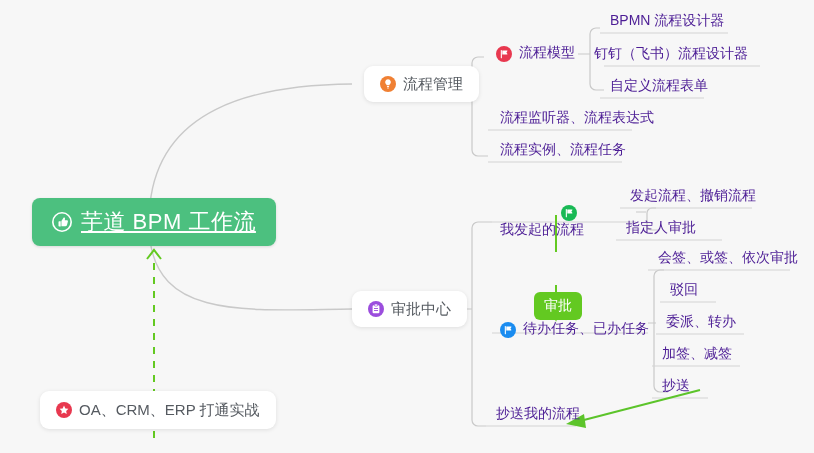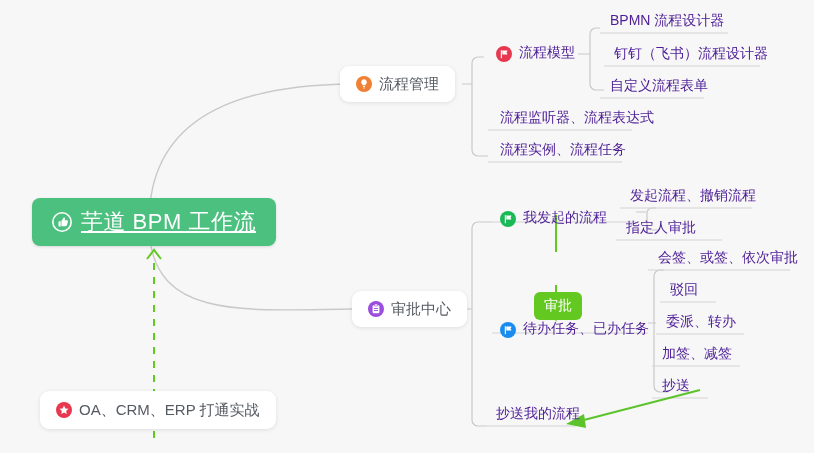--- a/index.html
+++ b/index.html
@@ -108,21 +108,21 @@
     <span class="ic lg">
       <svg width="20" height="20" viewBox="0 0 20 20">
         <circle cx="10" cy="10" r="10" fill="#ffffff"></circle>
         <circle cx="10" cy="10" r="8.4" fill="#4cc07f"></circle>
         <path d="M7.2 9.3h1.5v5.1H7.2a.7.7 0 0 1-.7-.7v-3.7a.7.7 0 0 1 .7-.7zM9.4 9.1l2-3.2c.5-.8 1.7-.4 1.6.6l-.2 1.7h2.1c.7 0 1.2.6 1 1.3l-.9 3.6c-.1.7-.7 1.2-1.4 1.2H9.4z" fill="#ffffff"></path>
       </svg>
     </span>
     <span class="label">芋道 BPM 工作流</span>
   </div>
 
-  <div class="node card" style="left:340px;top:66px;">
+  <div class="node card" style="left:364px;top:66px;">
     <span class="ic">
       <svg width="16" height="16" viewBox="0 0 16 16">
         <circle cx="8" cy="8" r="8" fill="#f08033"></circle>
         <path d="M8 3.2a2.9 2.9 0 0 0-1.7 5.2c.3.25.45.55.45.9h2.5c0-.35.15-.65.45-.9A2.9 2.9 0 0 0 8 3.2z" fill="#ffffff"></path>
         <rect x="6.8" y="10.1" width="2.4" height=".9" rx=".45" fill="#ffffff"></rect>
         <rect x="7.1" y="11.5" width="1.8" height=".9" rx=".45" fill="#ffffff"></rect>
       </svg>
     </span>
     <span>流程管理</span>
   </div>
@@ -134,21 +134,21 @@
         <rect x="4.8" y="4" width="1.1" height="8.2" rx=".5" fill="#ffffff"></rect>
         <path d="M6.3 4.5h4.6c.5 0 .7.4.4.8l-.9 1.2.9 1.2c.3.4.1.8-.4.8H6.3z" fill="#ffffff"></path>
       </svg>
     </span>
     <span>流程模型</span>
   </div>
 
   <div class="node leaf" style="left:600px;top:8px;">
     <span>BPMN 流程设计器</span>
   </div>
-  <div class="node leaf" style="left:604px;top:41px;">
+  <div class="node leaf" style="left:584px;top:41px;">
     <span>钉钉（飞书）流程设计器</span>
   </div>
   <div class="node leaf" style="left:600px;top:73px;">
     <span>自定义流程表单</span>
   </div>
 
   <div class="node leaf" style="left:490px;top:105px;">
     <span>流程监听器、流程表达式</span>
   </div>
   <div class="node leaf" style="left:490px;top:137px;">
@@ -161,21 +161,21 @@
         <circle cx="8" cy="8" r="8" fill="#9b4ddd"></circle>
         <rect x="4.6" y="4.3" width="6.8" height="8" rx="1.1" fill="#ffffff"></rect>
         <rect x="6.4" y="3.1" width="3.2" height="2" rx=".7" fill="#ffffff" stroke="#9b4ddd" stroke-width=".7"></rect>
         <rect x="6" y="7" width="4" height=".9" fill="#9b4ddd"></rect>
         <rect x="6" y="9" width="4" height=".9" fill="#9b4ddd"></rect>
       </svg>
     </span>
     <span>审批中心</span>
   </div>
 
-  <div class="node leaf withicon" style="left:496px;top:205px;">
+  <div class="node leaf withicon" style="left:496px;top:205px;flex-direction:column;">
     <span class="ic">
       <svg width="16" height="16" viewBox="0 0 16 16">
         <circle cx="8" cy="8" r="8" fill="#19b955"></circle>
         <rect x="4.8" y="4" width="1.1" height="8.2" rx=".5" fill="#ffffff"></rect>
         <path d="M6.3 4.5h4.6c.5 0 .7.4.4.8l-.9 1.2.9 1.2c.3.4.1.8-.4.8H6.3z" fill="#ffffff"></path>
       </svg>
     </span>
     <span>我发起的流程</span>
   </div>
 

